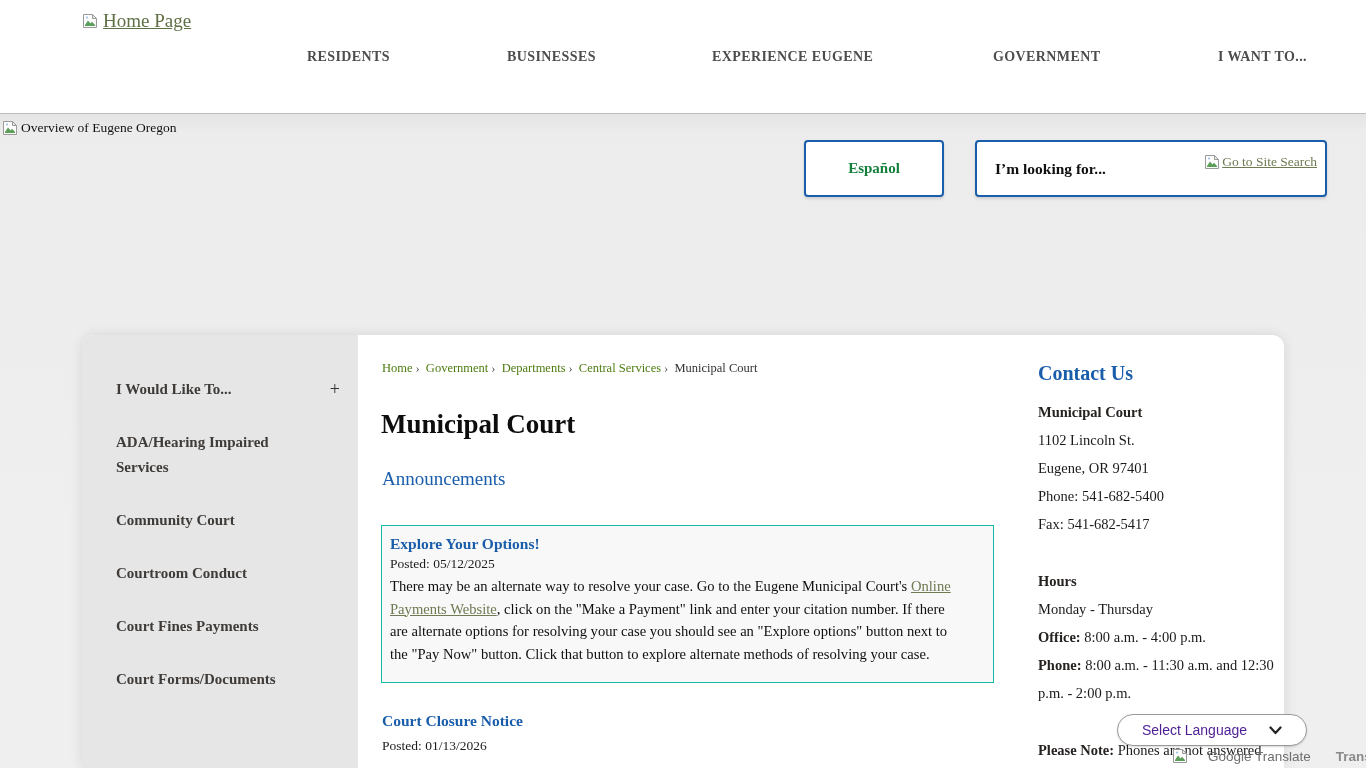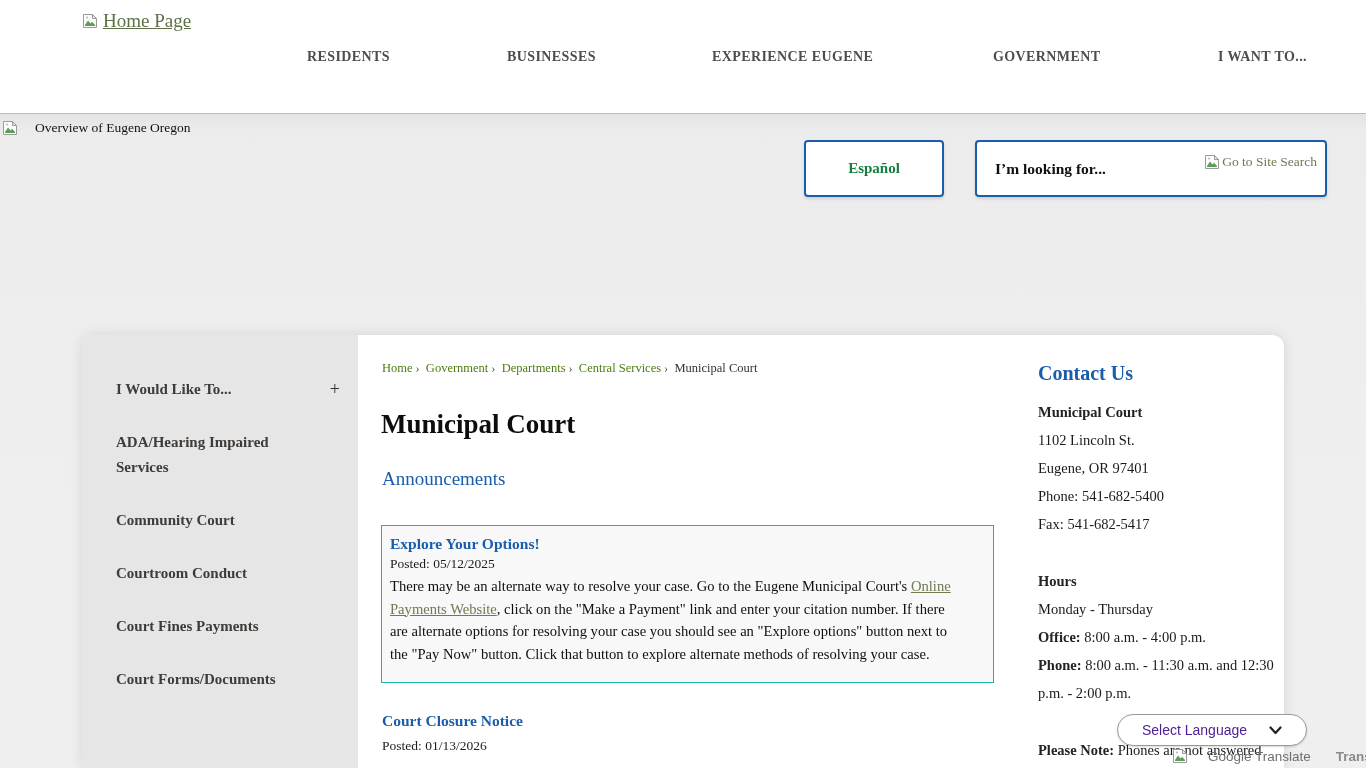--- a/index.html
+++ b/index.html
@@ -11,35 +11,35 @@
   .topnav { position: absolute; left: 0; top: 0; width: 1366px; height: 113px; background: #ffffff; }
   .logo-link { position: absolute; left: 82px; top: 10px; display: flex; align-items: center; gap: 4px;
                color: #5e7046; text-decoration: underline; font-size: 19px; cursor: pointer; text-align: center; }
   .nav-item { position: absolute; top: 49px; font-size: 14px; font-weight: 700; color: #4d4d4d;
               letter-spacing: 0.4px; cursor: pointer; white-space: nowrap; }
 
   
   .hero { position: absolute; left: 0; top: 113px; width: 1366px; height: 655px;
           background: linear-gradient(#e4e4e4, #ececec 18px, #efefef 400px);
           border-top: 1px solid #bdbdbd; }
-  .banner-alt { position: absolute; left: 2px; top: 6px; display: flex; align-items: center; gap: 16px;
+  .banner-alt { position: absolute; left: 2px; top: 6px; display: flex; align-items: center; gap: 2px;
                 color: #111; font-size: 13.5px; }
   .espanol-btn { position: absolute; left: 804px; top: 26px; width: 140px; height: 57px;
                  background: #fff; border: 2px solid #1a5dab; border-radius: 4px;
                  color: #15803d; font-family: "Liberation Serif", serif; font-weight: 700; font-size: 15px;
                  cursor: pointer; box-shadow: 0 2px 3px rgba(0,0,0,0.12); }
   .search-box { position: absolute; left: 975px; top: 26px; width: 352px; height: 57px;
                 background: #fff; border: 2px solid #1a5dab; border-radius: 4px;
                 display: flex; align-items: center; box-shadow: 0 2px 3px rgba(0,0,0,0.12); }
   .search-input { flex: 1; height: 100%; border: none; outline: none; background: transparent;
                   padding-left: 18px; font-family: "Liberation Serif", serif; font-size: 15.5px;
                   font-weight: 700; color: #000000; min-width: 0; }
   .search-input::placeholder { color: #111; opacity: 1; font-weight: 700; }
   .search-link { display: flex; align-items: flex-start; gap: 1px; margin-right: 8px; margin-top: -14px;
-                 color: #6d7a52; font-size: 13.5px; cursor: pointer; white-space: nowrap; }
+                 color: #6d7a52; font-size: 13.5px; text-decoration: underline; cursor: pointer; white-space: nowrap; }
 
   
   .card { position: absolute; left: 82px; top: 335px; width: 1202px; height: 433px;
           background: #ffffff; border-radius: 12px 12px 0 0; box-shadow: 0 0 14px rgba(0,0,0,0.10); }
   .sidebar { position: absolute; left: 0; top: 0; width: 276px; height: 433px;
              background: #e6e6e6; border-radius: 12px 0 0 0; padding: 42px 16px 0 34px; }
   .side-item { font-size: 15px; font-weight: 700; color: #3f3b38; line-height: 25px;
                margin-bottom: 28px; cursor: pointer; position: relative; padding-right: 20px; }
   .side-item .expander { position: absolute; right: 2px; top: 0; font-weight: 400; font-size: 18px; color: #333; }
 

